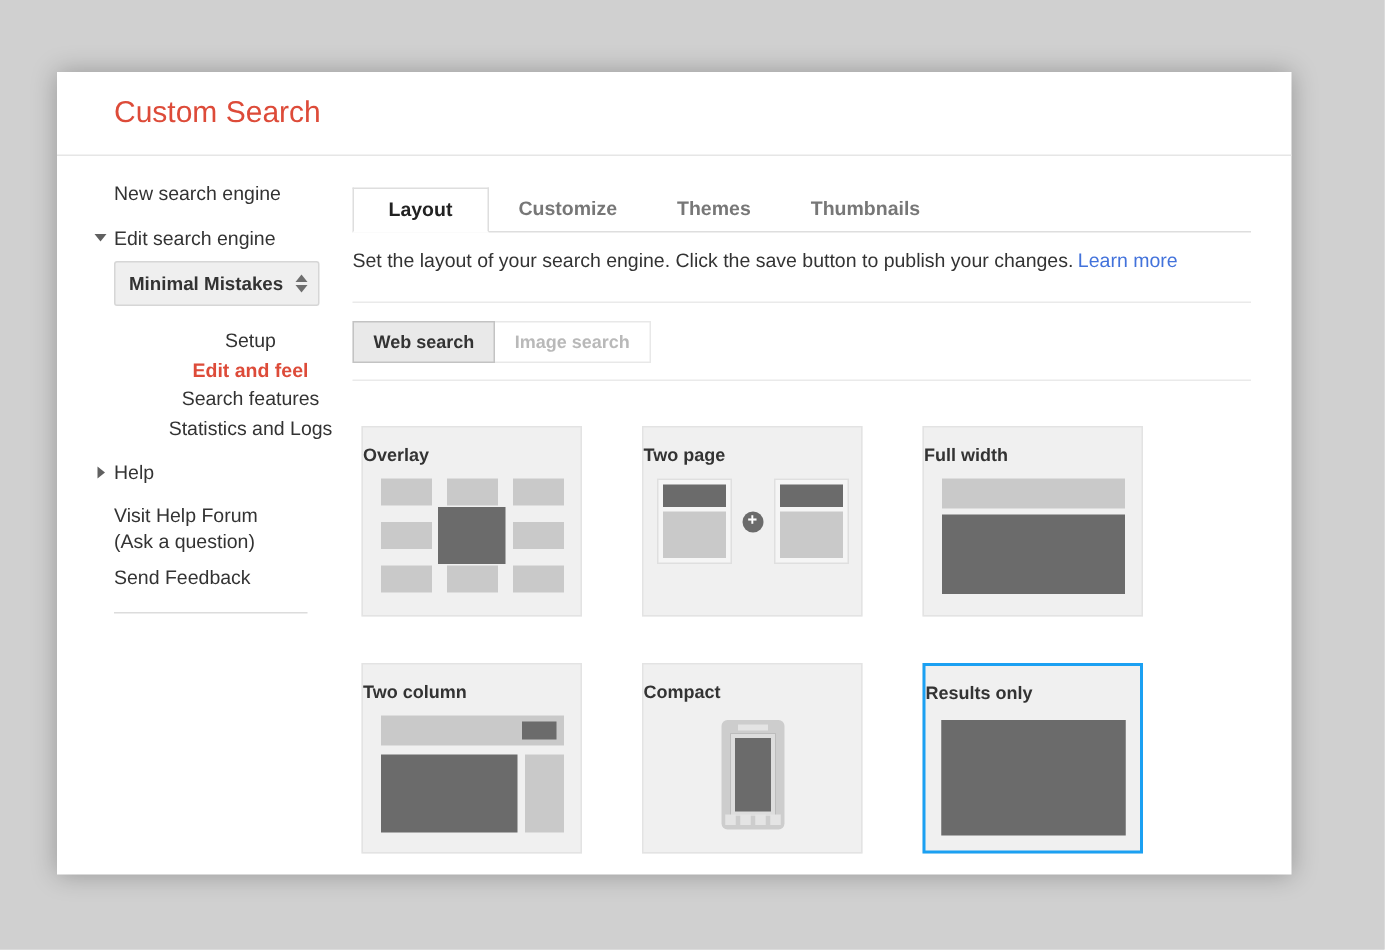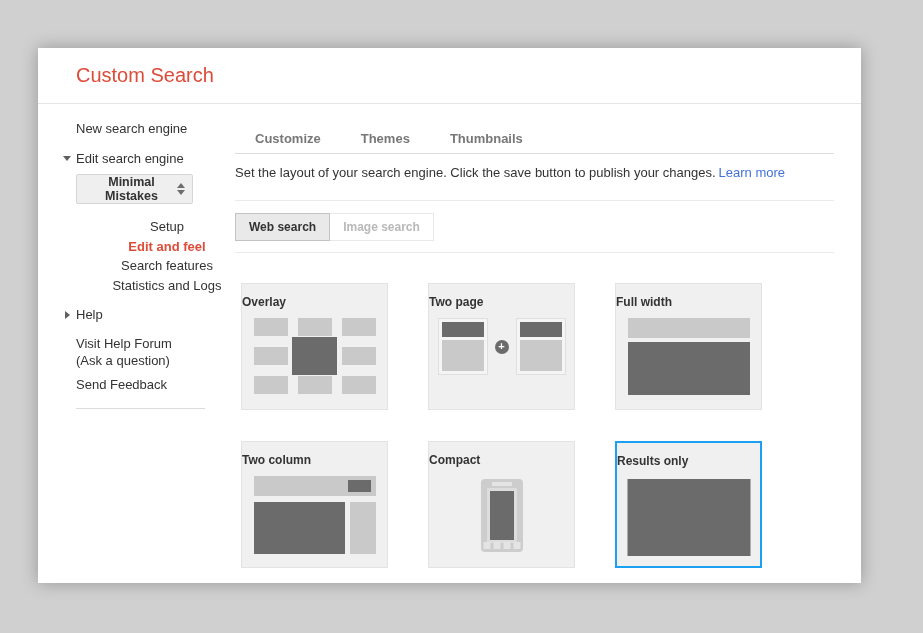--- a/index.html
+++ b/index.html
@@ -12,21 +12,21 @@
   
   .content{display:flex;}
   
   .sidebar{width:197px;flex:0 0 197px;box-sizing:border-box;padding:18px 0 0 38px;font-size:13px;color:#333;}
   .side-item{cursor:pointer;line-height:14px;}
   .side-item.root{margin-bottom:16px;}
   .with-arrow{position:relative;}
   .tri{position:absolute;width:0;height:0;}
   .tri-down{left:-13px;top:4px;border-left:4px solid transparent;border-right:4px solid transparent;border-top:5px solid #606060;}
   .tri-right{left:-11px;top:3px;border-top:4px solid transparent;border-bottom:4px solid transparent;border-left:5px solid #606060;}
-  .engine-select{width:117px;height:30px;margin:-8px 0 13px 0;background:#efefef;border:1px solid #d6d6d6;border-radius:2px;
+  .engine-select{width:137px;height:30px;margin:-8px 0 13px 0;background:#efefef;border:1px solid #d6d6d6;border-radius:2px;
     display:flex;align-items:center;justify-content:space-between;padding:0 7px 0 9px;box-sizing:border-box;
     font-family:"Liberation Sans",sans-serif;font-size:12.5px;font-weight:bold;color:#333;cursor:pointer;}
   .updown{display:flex;flex-direction:column;gap:2px;}
   .updown i{display:block;width:0;height:0;}
   .tri-up-s{border-left:4px solid transparent;border-right:4px solid transparent;border-bottom:5px solid #6e6e6e;}
   .tri-down-s{border-left:4px solid transparent;border-right:4px solid transparent;border-top:5px solid #6e6e6e;}
   .sub-items{margin:0 0 13px 23px;text-align:center;}
   .side-item.sub{line-height:19.5px;}
   .side-item.sub.active{color:var(--accent-red,#dd4b39);font-weight:bold;}
   .side-item.help{margin-bottom:13px;}
@@ -130,20 +130,21 @@
       </div>
 
       <div class="side-item root feedback">Send Feedback</div>
 
       <div class="side-divider"></div>
     </nav>
 
     <main class="main">
 
       <div class="tabbar">
+        <div class="tab active">Layout</div>
         <div class="tab">Customize</div>
         <div class="tab">Themes</div>
         <div class="tab">Thumbnails</div>
       </div>
 
       <p class="desc"><span>Set the layout of your search engine. Click the save button to publish your changes.</span><a class="link">Learn more</a></p>
 
       <div class="rule"></div>
 
       <div class="search-type">

